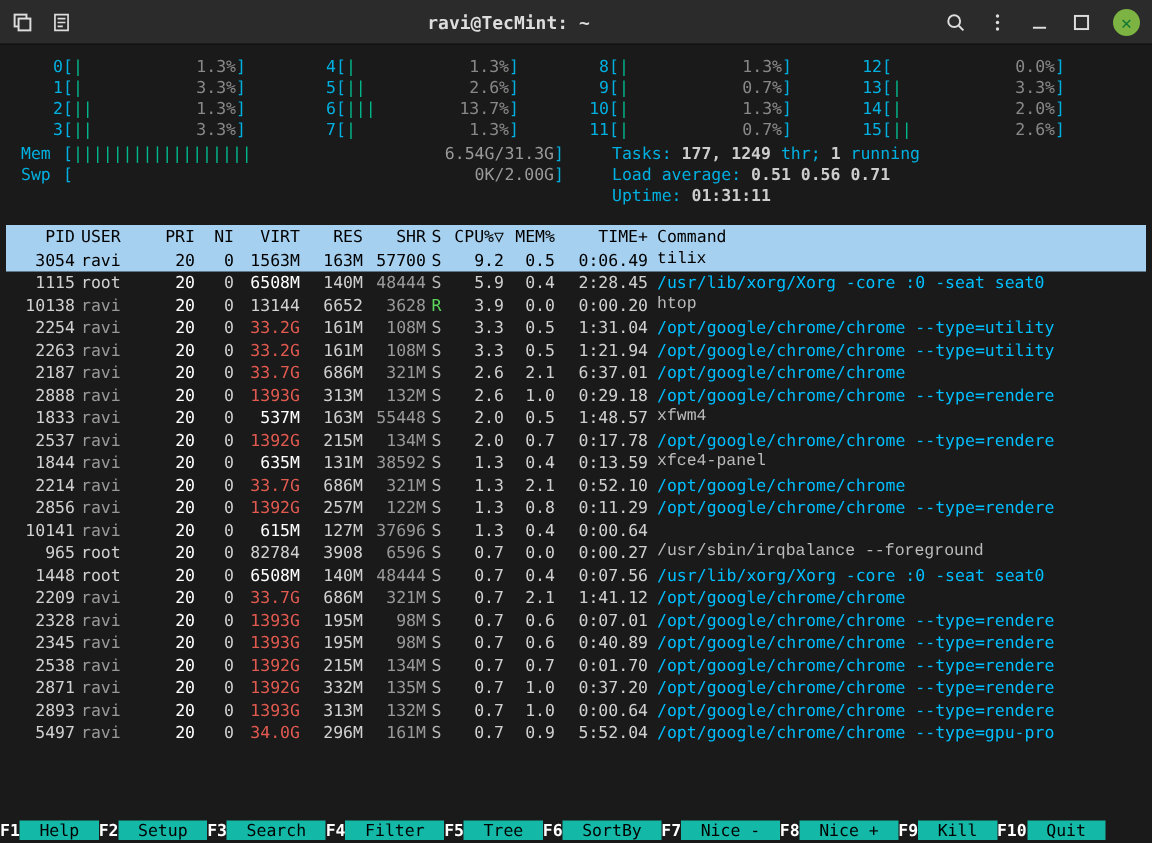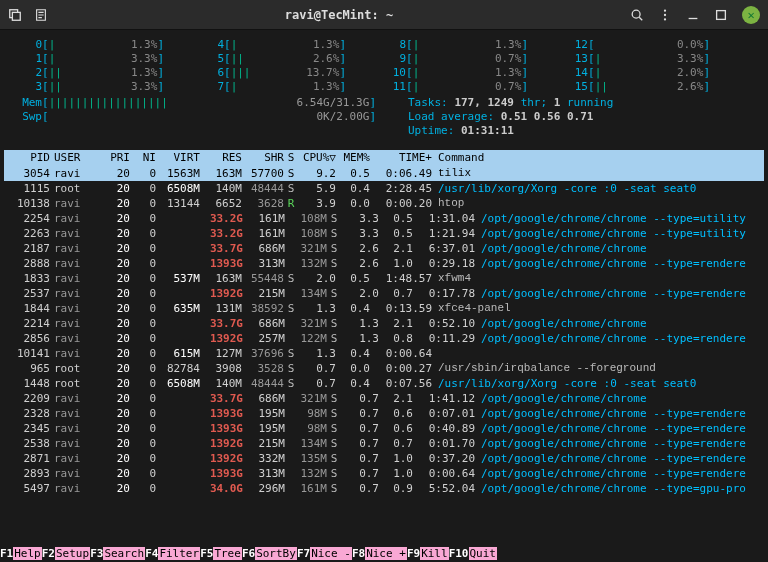--- a/index.html
+++ b/index.html
@@ -31,21 +31,21 @@
   }
   .terminal { padding: 8px 4px 0 4px; background: #1a1a1a; }
   .meters-wrapper { padding: 0 10px; }
   .cpu-row { display: flex; gap: 32px; margin-bottom: 2px; }
   .cpu-group { display: flex; flex-direction: column; }
   .meter-line { display: flex; align-items: center; white-space: pre; line-height: 14px; }
   .meter-label { color: #00b0e0; width: 28px; text-align: right; }
   .meter-bar { color: #00b0e0; }
   .meter-bar-mem { color: #00b88d; }
   .meter-pct { color: #888; width: 56px; text-align: right; }
-  .mem-label { color: #00b0e0; width: 28px; text-align: right; }
+  .mem-label { color: #00b0e0; width: 28px; }
   .mem-val { color: #999; }
   .sysinfo { color: #00b0e0; line-height: 14px; }
   .sysinfo b { color: #ccc; font-weight: bold; }
   .header-row {
     background: #a6d0ef; color: #000; padding: 0 2px;
     display: flex; font-weight: normal; line-height: 16px;
     margin-top: 12px;
   }
   .proc-body { overflow: hidden; }
   .proc-row { display: flex; line-height: 15px; padding: 0 2px; }
@@ -59,34 +59,34 @@
   .c-shr { width: 42px; text-align: right; }
   .c-s { width: 14px; text-align: center; }
   .c-cpu { width: 38px; text-align: right; }
   .c-mem { width: 34px; text-align: right; }
   .c-time { width: 62px; text-align: right; }
   .c-cmd { flex: 1; padding-left: 6px; white-space: nowrap; overflow: hidden; }
   .user-root { color: #d0d0d0; }
   .user-norm { color: #999; }
   .pri { color: #fff; }
   .num { color: #d0d0d0; }
-  .virt-gm { color: #e05a50; font-weight: bold; margin-left: 43px; }
+  .virt-gm { color: #e05a50; font-weight: normal; }
   .virt-m { color: #fff; }
   .shr-n { color: #999; }
   .state-s { color: #bbb; }
   .state-r { color: #5ad45a; }
   .cmd-norm { color: #bbb; font-family: Liberation Mono, monospace; }
   .cmd-hl { color: #00bfff; }
   .footer {
     position: absolute; bottom: 0; left: 0; right: 0;
     background: #1a1a1a; display: flex; line-height: 16px;
     font-size: 11px;
   }
   .fkey { color: #fff; font-weight: bold; }
-  .flabel { background: #f9a8d4; color: #000; padding: 0 1px; margin-right: 0; }
+  .flabel { background: #14b8a6; color: #000; padding: 0 13px; margin-right: 0; }
 </style>
 </head>
 <body>
 
 <div class="titlebar">
   <div class="titlebar-left">
     <span class="tb-icon"><svg viewBox="0 0 16 16">
           <rect x="2" y="2" width="9" height="9" fill="none" stroke="#ddd" stroke-width="1.5"></rect>
           <rect x="5" y="5" width="9" height="9" fill="#2b2b2b" stroke="#ddd" stroke-width="1.5"></rect>
         </svg></span>
@@ -357,21 +357,21 @@
         <span class="c-mem num">0.4</span>
         <span class="c-time num">0:00.64</span>
       </div>
       <div class="proc-row">
         <span class="c-pid num">965</span>
         <span class="c-user user-root">root</span>
         <span class="c-pri pri">20</span>
         <span class="c-ni num">0</span>
         <span class="c-virt num">82784</span>
         <span class="c-res num">3908</span>
-        <span class="c-shr shr-n">3528</span>
+        <span class="c-shr shr-n">6596</span>
         <span class="c-s state-s">S</span>
         <span class="c-cpu num">0.7</span>
         <span class="c-mem num">0.0</span>
         <span class="c-time num">0:00.27</span>
         <span class="c-cmd cmd-norm">/usr/sbin/irqbalance --foreground</span>
       </div>
       <div class="proc-row">
         <span class="c-pid num">1448</span>
         <span class="c-user user-root">root</span>
         <span class="c-pri pri">20</span>

